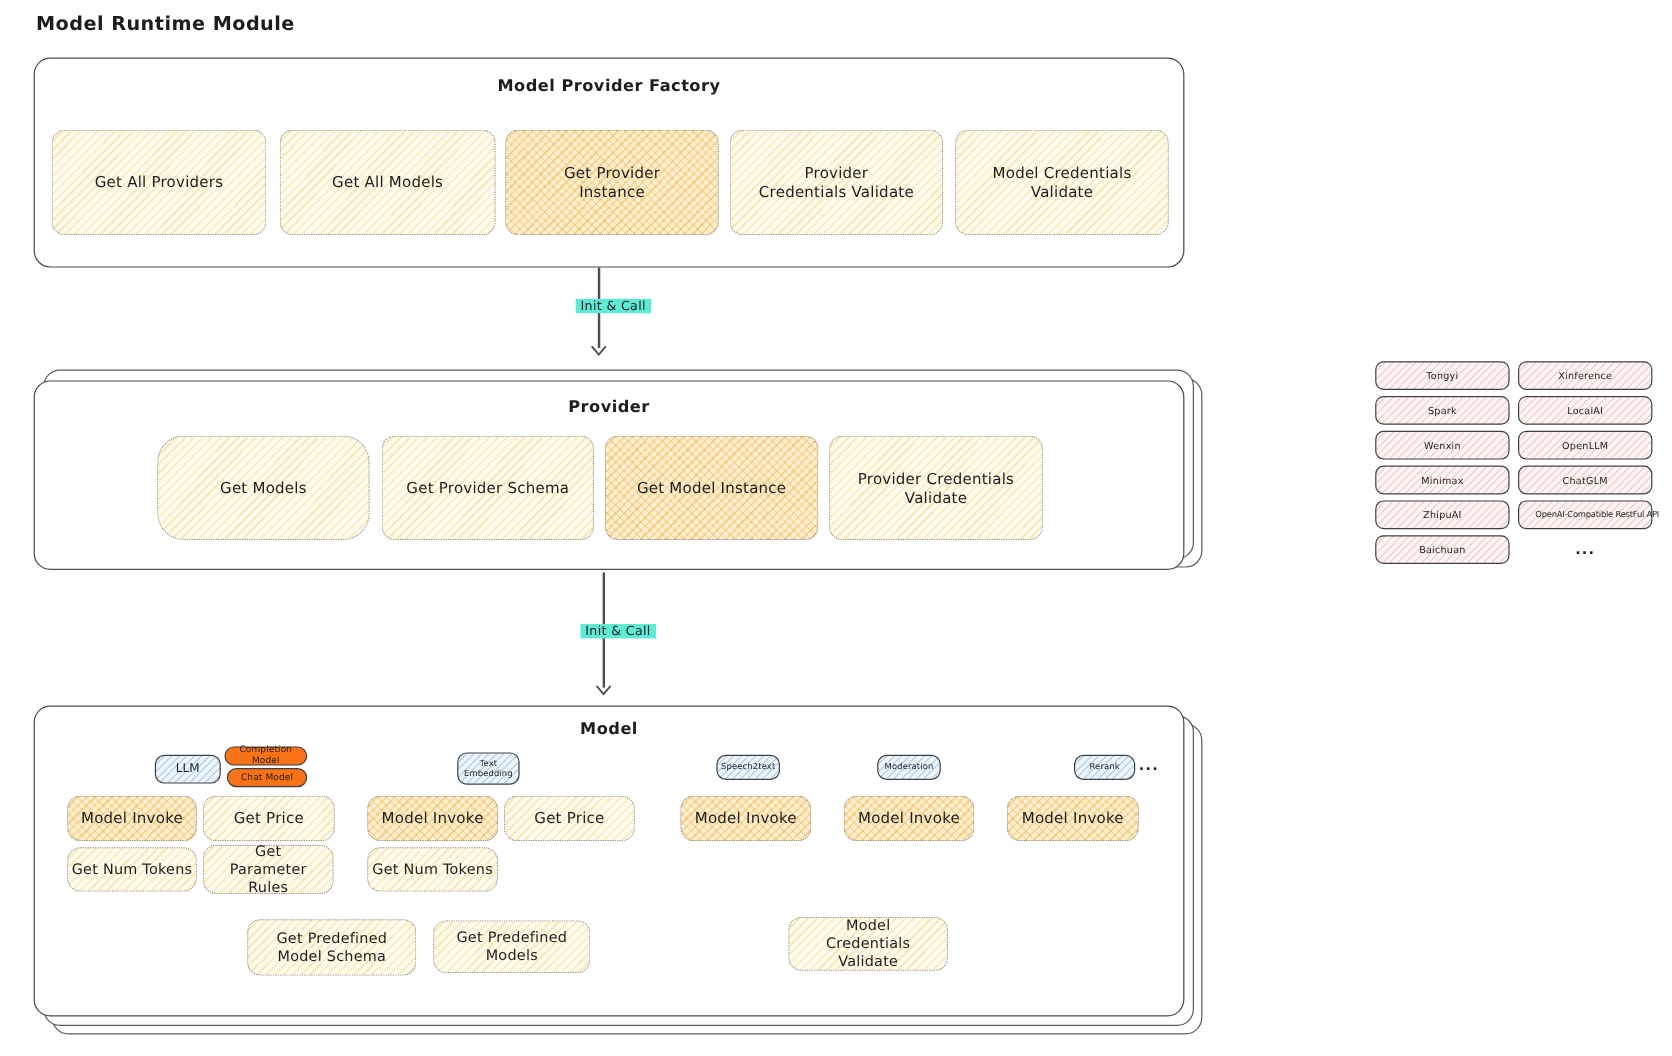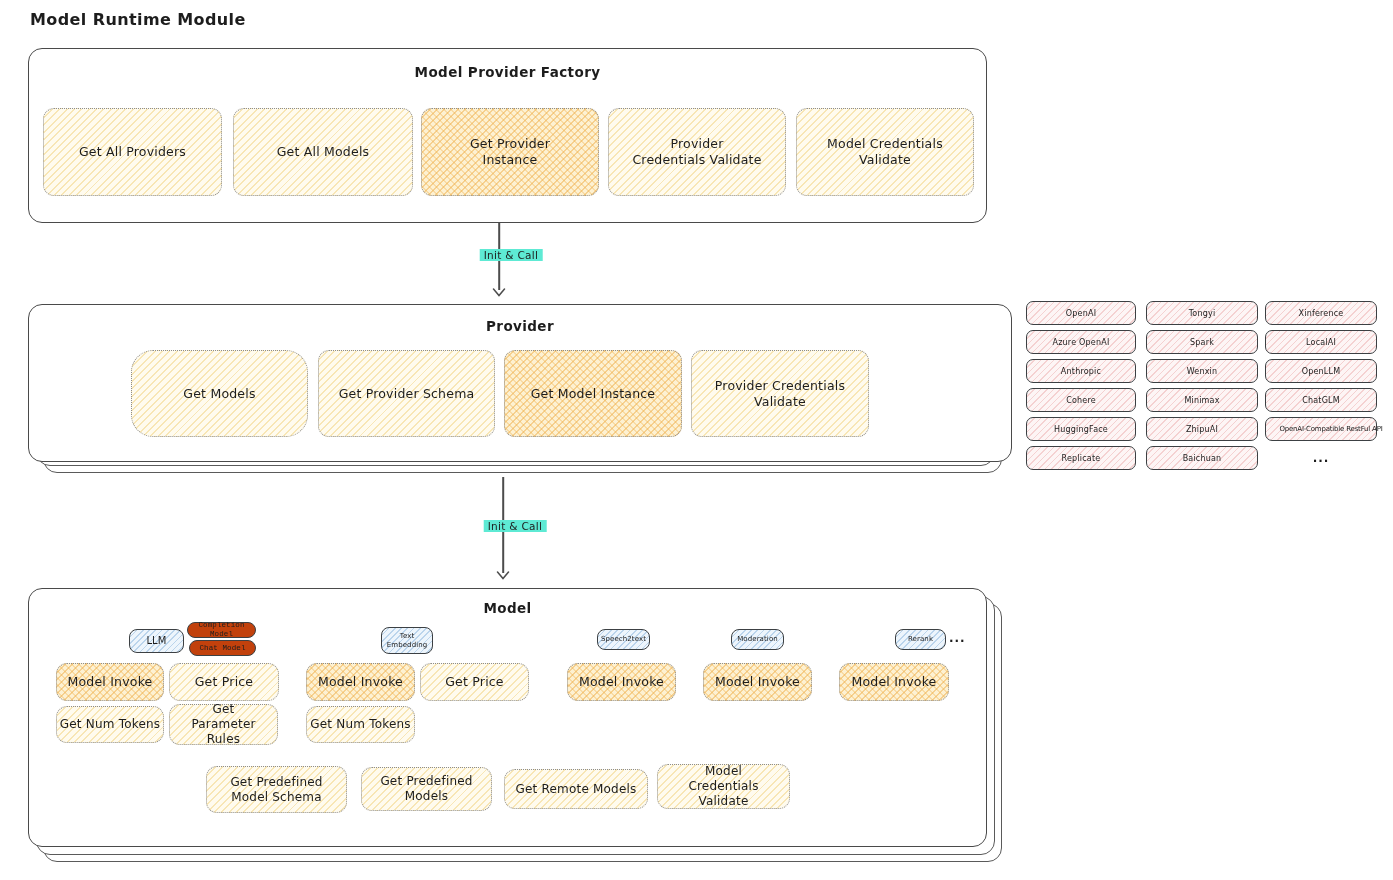--- a/index.html
+++ b/index.html
@@ -55,21 +55,21 @@
   .chip.tight{font-size:7px;letter-spacing:-.2px;padding-left:20px;}
   .chip-col{position:absolute;}
   .ellipsis{font-size:12px;font-weight:600;letter-spacing:1px;text-align:center;}
 
   
   .tag{
     position:absolute;display:flex;align-items:center;justify-content:center;text-align:center;
     border:1.3px solid #3c4043;border-radius:8px;font-size:7.5px;line-height:1.15;
     letter-spacing:.1px;box-sizing:border-box;
   }
-  .tag-white{background:#c2410c;font-family:Liberation Mono, monospace;}
+  .tag-white{background:#f97316;}
 
   
   .arrow{position:absolute;width:16px;}
   .arrow .line{position:absolute;left:50%;top:0;bottom:7px;width:1.6px;transform:translateX(-50%);background:#4c4c4c;}
   .arrow svg{position:absolute;left:50%;bottom:0;transform:translateX(-50%);}
   .arrow-label{
     position:absolute;left:50%;transform:translateX(-50%);
     background:#5eead4;padding:0 4px;font-size:10.5px;font-weight:500;
     letter-spacing:.3px;white-space:nowrap;z-index:3;margin-left:12px;
   }
@@ -105,56 +105,36 @@
   <div class="arrow" style="left:491px;top:223px;height:74px;">
     <div class="line"></div>
     <svg width="14" height="9" viewBox="0 0 14 9">
       <path d="M1.5 1 L7 7.5 L12.5 1" fill="none" stroke="#4c4c4c" stroke-width="1.5" stroke-linecap="round"></path>
     </svg>
     <div class="arrow-label" style="top:26px;">Init &amp; Call</div>
   </div>
 
   <div class="stack-layer" style="left:43px;top:315px;width:957px;height:156px;"></div>
   <div class="stack-layer" style="left:36px;top:308px;width:957px;height:156px;"></div>
-  <div class="panel" style="left:28px;top:304px;width:957px;height:156px;padding-left:25px;">
+  <div class="panel" style="left:28px;top:317px;width:957px;height:156px;">
     <div class="panel-title" style="top:13px;">Provider</div>
     <div class="node hatch-y" style="left:102px;top:45px;width:175px;height:85px;border-radius:22px;">
       <span>Get Models</span>
     </div>
     <div class="node hatch-y" style="left:289px;top:45px;width:175px;height:85px;">
       <span>Get Provider Schema</span>
     </div>
     <div class="node hatch-o" style="left:475px;top:45px;width:176px;height:85px;">
       <span>Get Model Instance</span>
     </div>
     <div class="node hatch-y" style="left:662px;top:45px;width:176px;height:85px;">
       <span style="max-width:135px;">Provider Credentials Validate</span>
     </div>
   </div>
 
-  <div class="chip-col" style="left:1026px;top:301px;width:110px;">
-    <div class="chip hatch-p">
-        <span>OpenAI</span>
-      </div>
-    <div class="chip hatch-p">
-        <span>Azure OpenAI</span>
-      </div>
-    <div class="chip hatch-p">
-        <span>Anthropic</span>
-      </div>
-    <div class="chip hatch-p">
-        <span>Cohere</span>
-      </div>
-    <div class="chip hatch-p">
-        <span>HuggingFace</span>
-      </div>
-    <div class="chip hatch-p">
-        <span>Replicate</span>
-      </div>
-  </div>
   <div class="chip-col" style="left:1146px;top:301px;width:112px;">
     <div class="chip hatch-p">
         <span>Tongyi</span>
       </div>
     <div class="chip hatch-p">
         <span>Spark</span>
       </div>
     <div class="chip hatch-p">
         <span>Wenxin</span>
       </div>
@@ -254,21 +234,18 @@
     <div class="node hatch-y" style="left:277px;top:117px;width:107px;height:35px;font-size:12px;">
       <span>Get Num Tokens</span>
     </div>
 
     <div class="node hatch-y padded" style="left:177px;top:177px;width:141px;height:47px;font-size:12px;">
       <span>Get Predefined Model Schema</span>
     </div>
     <div class="node hatch-y padded" style="left:332px;top:178px;width:131px;height:44px;font-size:12px;">
       <span style="max-width:95px;">Get Predefined Models</span>
     </div>
-    <div class="node hatch-y padded" style="left:475px;top:180px;width:144px;height:40px;font-size:12px;">
-      <span>Get Remote Models</span>
-    </div>
     <div class="node hatch-y padded" style="left:628px;top:175px;width:133px;height:45px;font-size:12px;">
       <span style="max-width:110px;">Model Credentials Validate</span>
     </div>
   </div>
 
 </div>
 
 </body></html>

